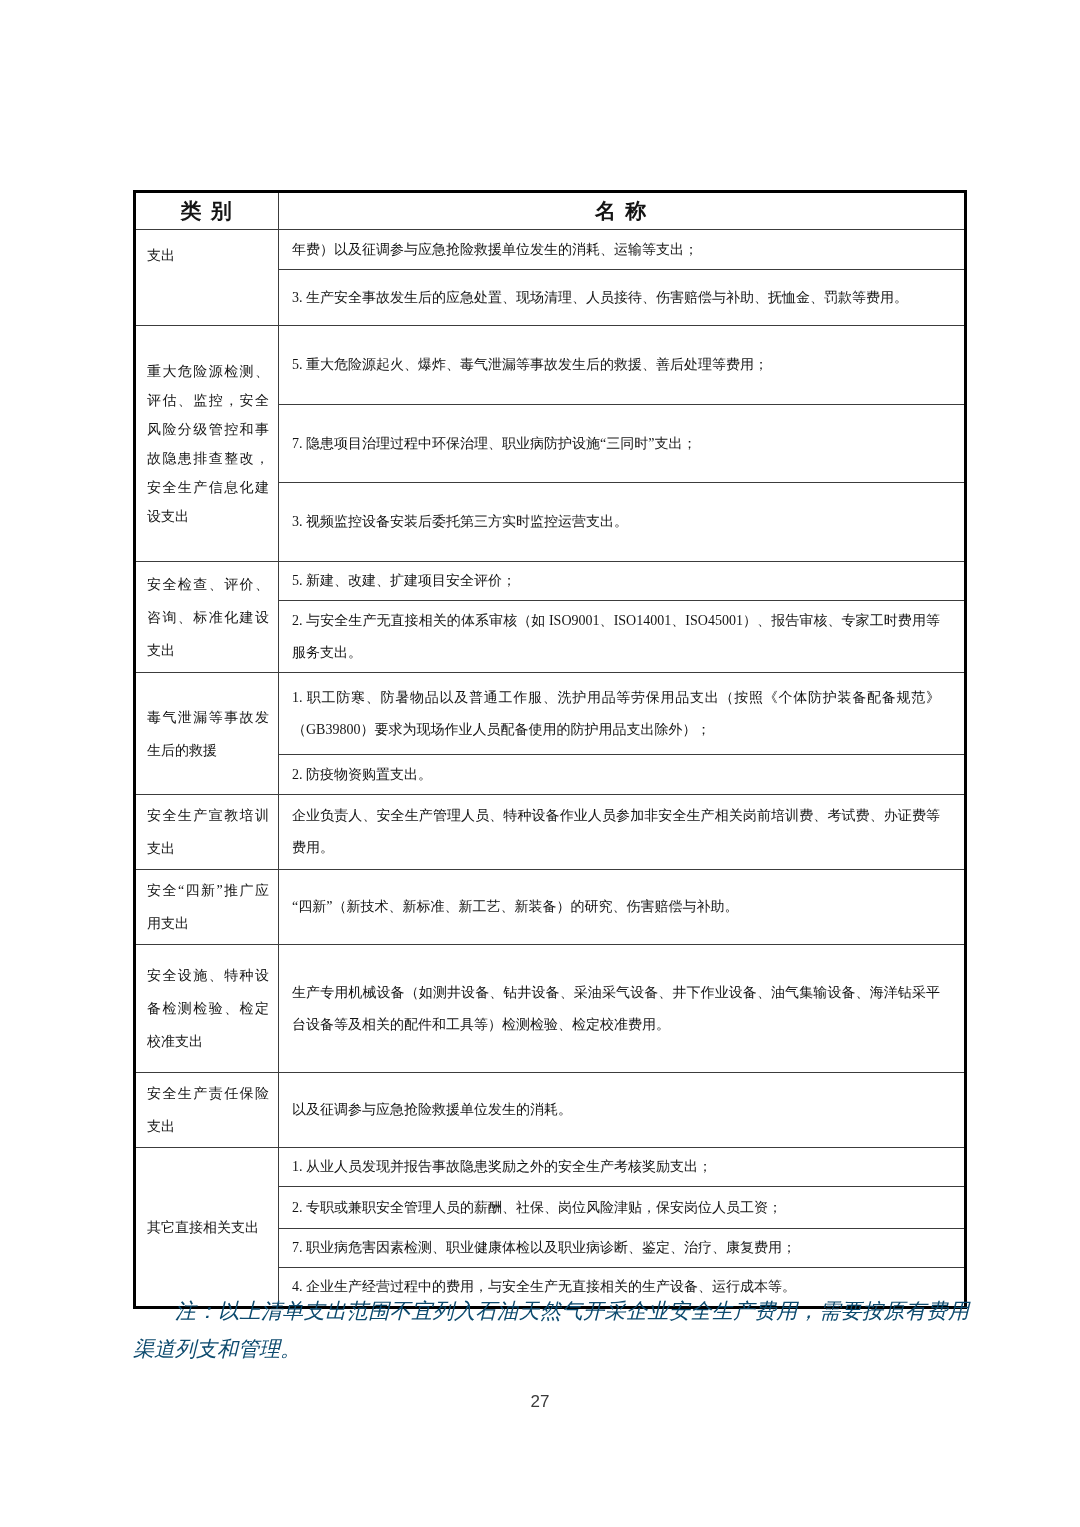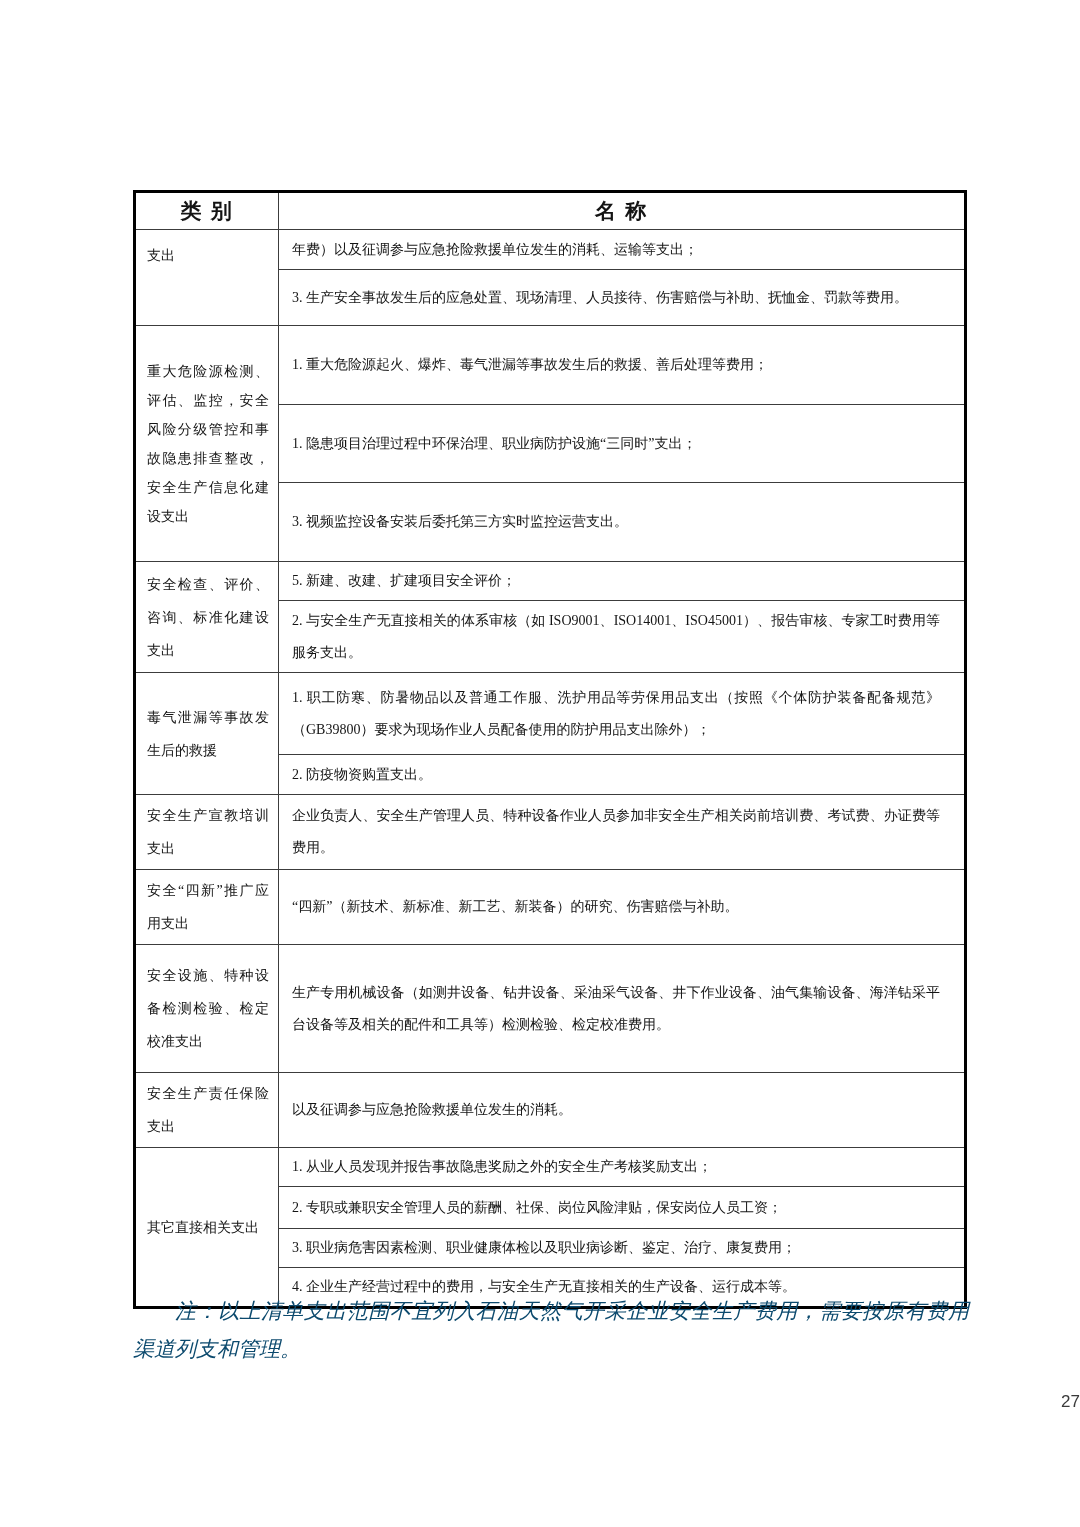--- a/index.html
+++ b/index.html
@@ -59,21 +59,21 @@
     line-height: 38px;
     font-style: italic;
     text-indent: 2em;
     text-align: justify;
     color: #0c4a6e;
   }
   .page-number {
     position: absolute;
     left: 0; top: 1392px;
     width: 100%;
-    text-align: right;
+    text-align: center;
     font-family: "Liberation Sans", sans-serif;
     font-size: 17px;
     color: #3a3a3a;
   }
 </style>
 </head>
 <body>
 
 <div class="sheet">
 
@@ -92,24 +92,24 @@
     <tr style="height:40px">
       <td class="cat top" rowspan="2">支出</td>
       <td class="name">年费）以及征调参与应急抢险救援单位发生的消耗、运输等支出；</td>
     </tr>
     <tr style="height:56px">
       <td class="name">3. 生产安全事故发生后的应急处置、现场清理、人员接待、伤害赔偿与补助、抚恤金、罚款等费用。</td>
     </tr>
 
     <tr style="height:79px">
       <td class="cat tight" rowspan="3">重大危险源检测、评估、监控，安全风险分级管控和事故隐患排查整改，安全生产信息化建设支出</td>
-      <td class="name">1. 重大危险源起火、爆炸、毒气泄漏等事故发生后的救援、善后处理等费用；</td>
+      <td class="name">5. 重大危险源起火、爆炸、毒气泄漏等事故发生后的救援、善后处理等费用；</td>
     </tr>
     <tr style="height:78px">
-      <td class="name">1. 隐患项目治理过程中环保治理、职业病防护设施“三同时”支出；</td>
+      <td class="name">7. 隐患项目治理过程中环保治理、职业病防护设施“三同时”支出；</td>
     </tr>
     <tr style="height:79px">
       <td class="name">3. 视频监控设备安装后委托第三方实时监控运营支出。</td>
     </tr>
 
     <tr style="height:34px">
       <td class="cat" rowspan="2">安全检查、评价、咨询、标准化建设支出</td>
       <td class="name">5. 新建、改建、扩建项目安全评价；</td>
     </tr>
     <tr style="height:72px">
@@ -145,21 +145,21 @@
     </tr>
 
     <tr style="height:36px">
       <td class="cat" rowspan="4">其它直接相关支出</td>
       <td class="name">1. 从业人员发现并报告事故隐患奖励之外的安全生产考核奖励支出；</td>
     </tr>
     <tr style="height:42px">
       <td class="name">2. 专职或兼职安全管理人员的薪酬、社保、岗位风险津贴，保安岗位人员工资；</td>
     </tr>
     <tr style="height:32px">
-      <td class="name">3. 职业病危害因素检测、职业健康体检以及职业病诊断、鉴定、治疗、康复费用；</td>
+      <td class="name">7. 职业病危害因素检测、职业健康体检以及职业病诊断、鉴定、治疗、康复费用；</td>
     </tr>
     <tr style="height:36px">
       <td class="name">4. 企业生产经营过程中的费用，与安全生产无直接相关的生产设备、运行成本等。</td>
     </tr>
   </tbody>
     </table>
 
   <div class="footnote">注：以上清单支出范围不宜列入石油天然气开采企业安全生产费用，需要按原有费用渠道列支和管理。</div>
 
   <div class="page-number">27</div>

